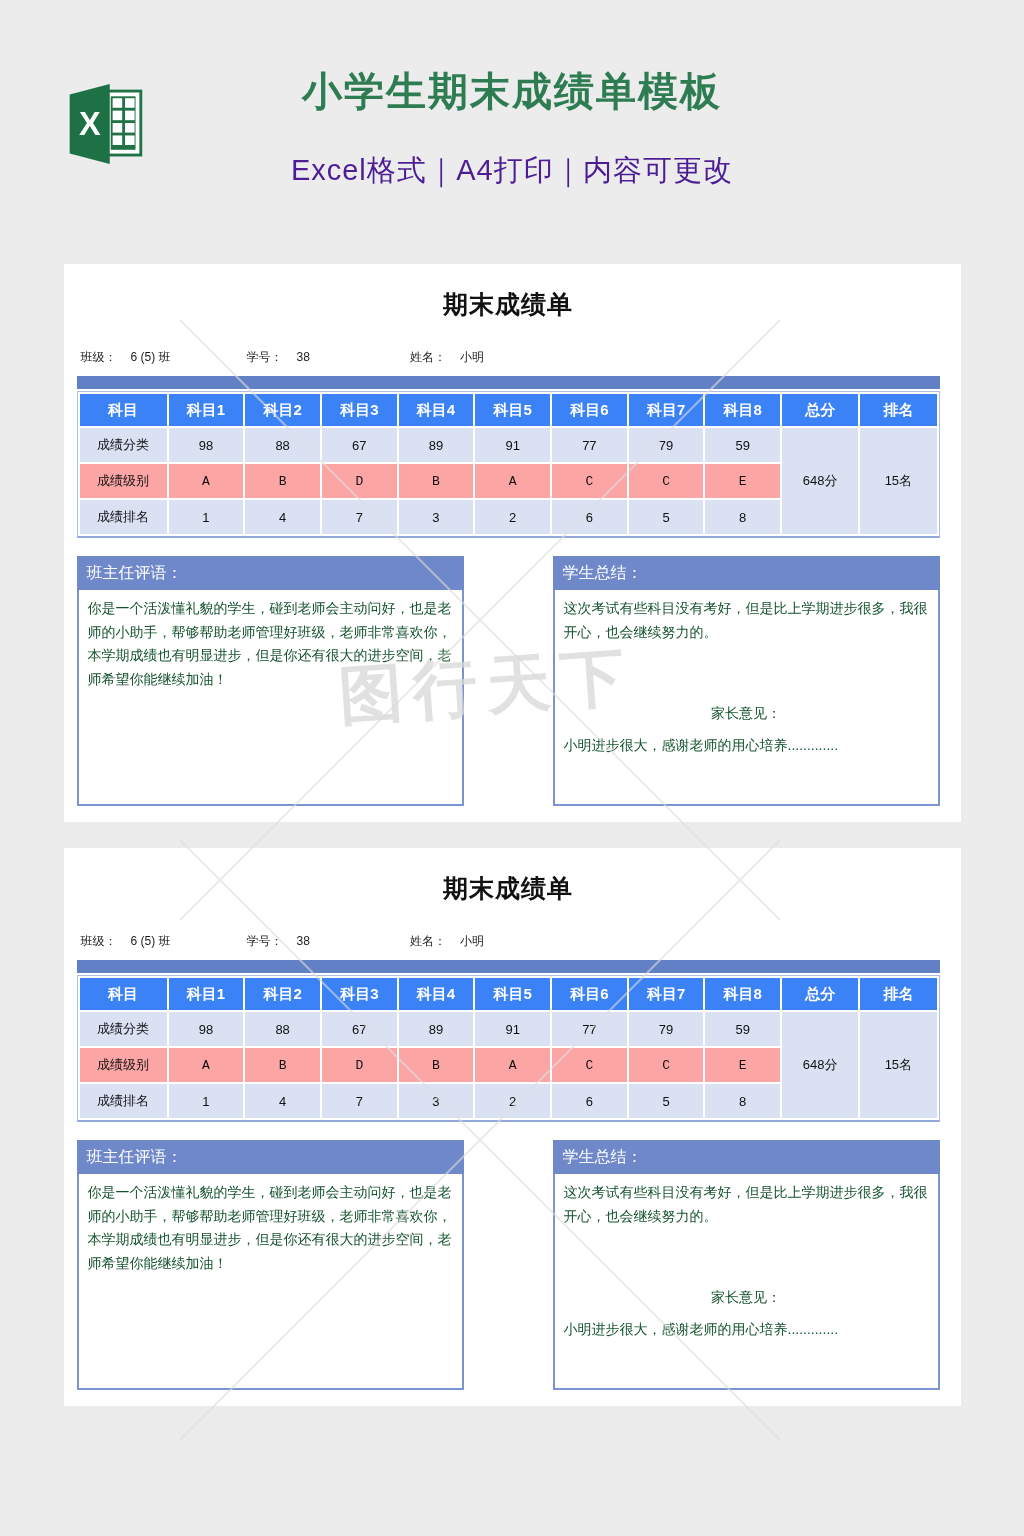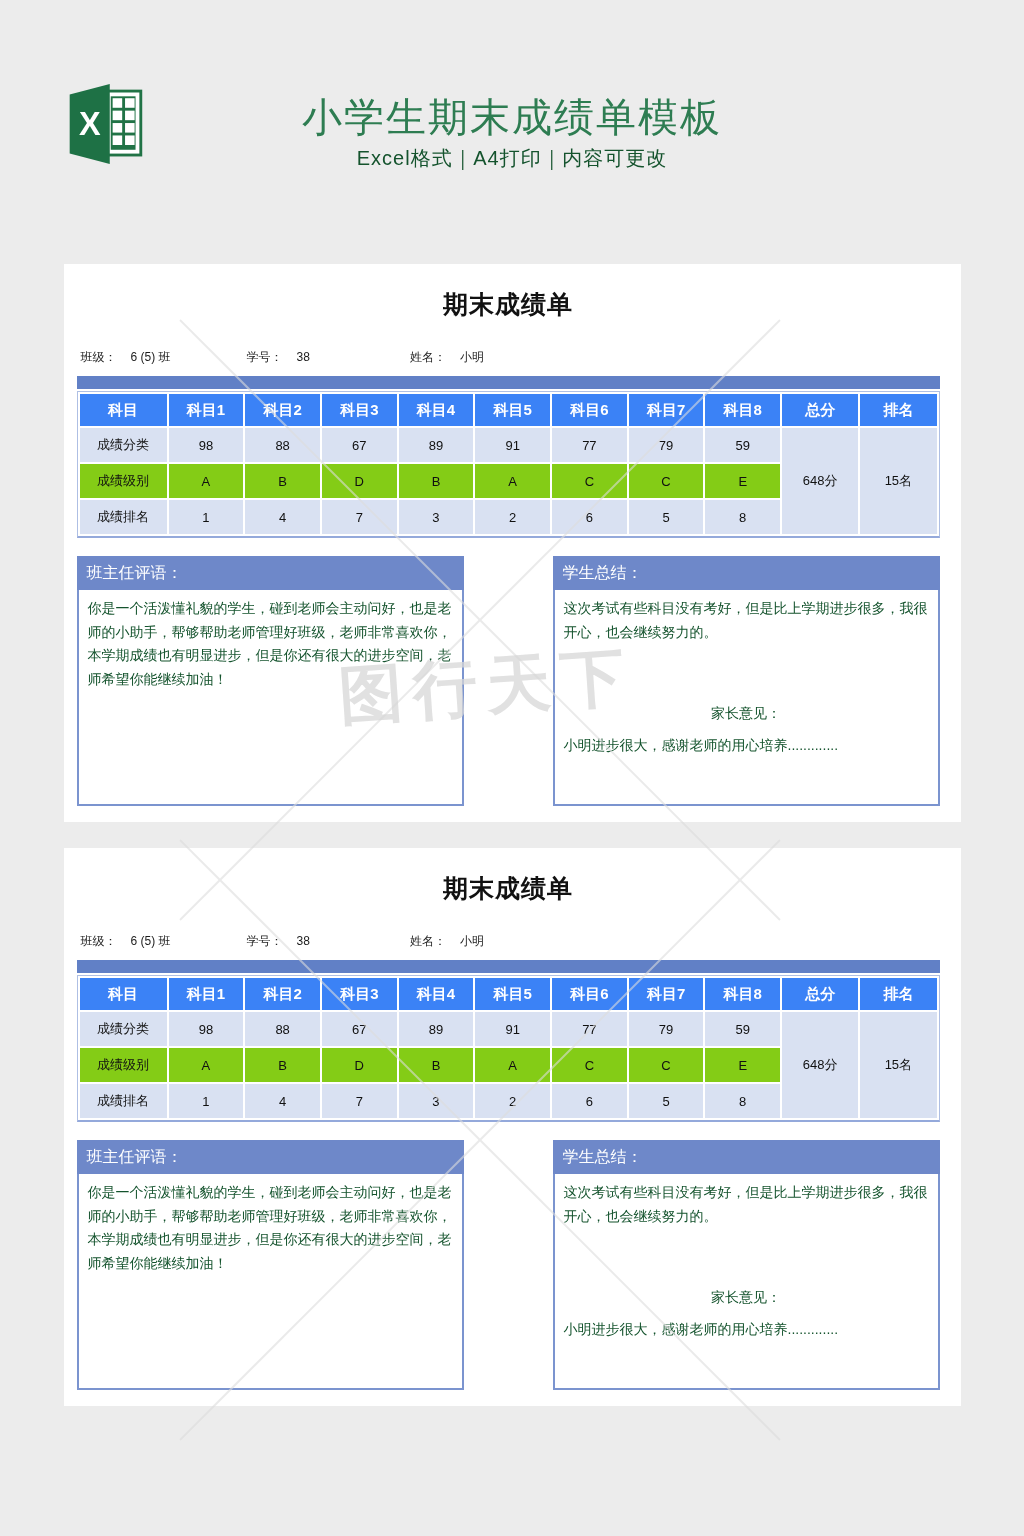--- a/index.html
+++ b/index.html
@@ -8,32 +8,32 @@
     background:#ECECEC;
     font-family:"Liberation Sans","DejaVu Sans",sans-serif;
     color:#1c1c1c;
     position:relative;
     overflow:hidden;
   }
   
   .hero { position:relative; height:255px; }
   .excel-logo { position:absolute; left:62px; top:82px; }
   .hero-title {
-    padding-top:90px;
+    padding-top:64px;
     text-align:center;
     font-size:40px;
-    font-weight:normal;
+    font-weight:bold;
     color:#2E7D52;
     letter-spacing:2px;
   }
   .hero-subtitle {
-    margin-top:0;
-    text-align:center;
-    font-size:20px;
-    color:#14532d;
+    margin-top:32px;
+    text-align:center;
+    font-size:29px;
+    color:#4c1d95;
     letter-spacing:1px;
   }
   
   .card {
     width:897px;
     margin:9px auto 26px auto;
     background:#ffffff;
     padding:22px 21px 16px 13px;
     position:relative;
     z-index:1;
@@ -76,21 +76,21 @@
     height:32px;
     text-align:center;
   }
   table.grade td {
     font-size:13px;
     height:34px;
     text-align:center;
     color:#111;
   }
   tr.r-blue td { background:#D9E1F2; }
-  tr.r-white td { background:#84cc16; }
+  tr.r-white td { background:#fca5a5;font-family:Liberation Mono, monospace; }
   td.merged { background:#D9E1F2 !important; font-size:16px; }
   col.c-label { width:10.4%; }
   col.c-subj  { width:8.92%; }
   col.c-total { width:9.1%; }
   col.c-rank  { width:9.1%; }
   
   .comments {
     display:flex;
     justify-content:space-between;
     margin-top:18px;

